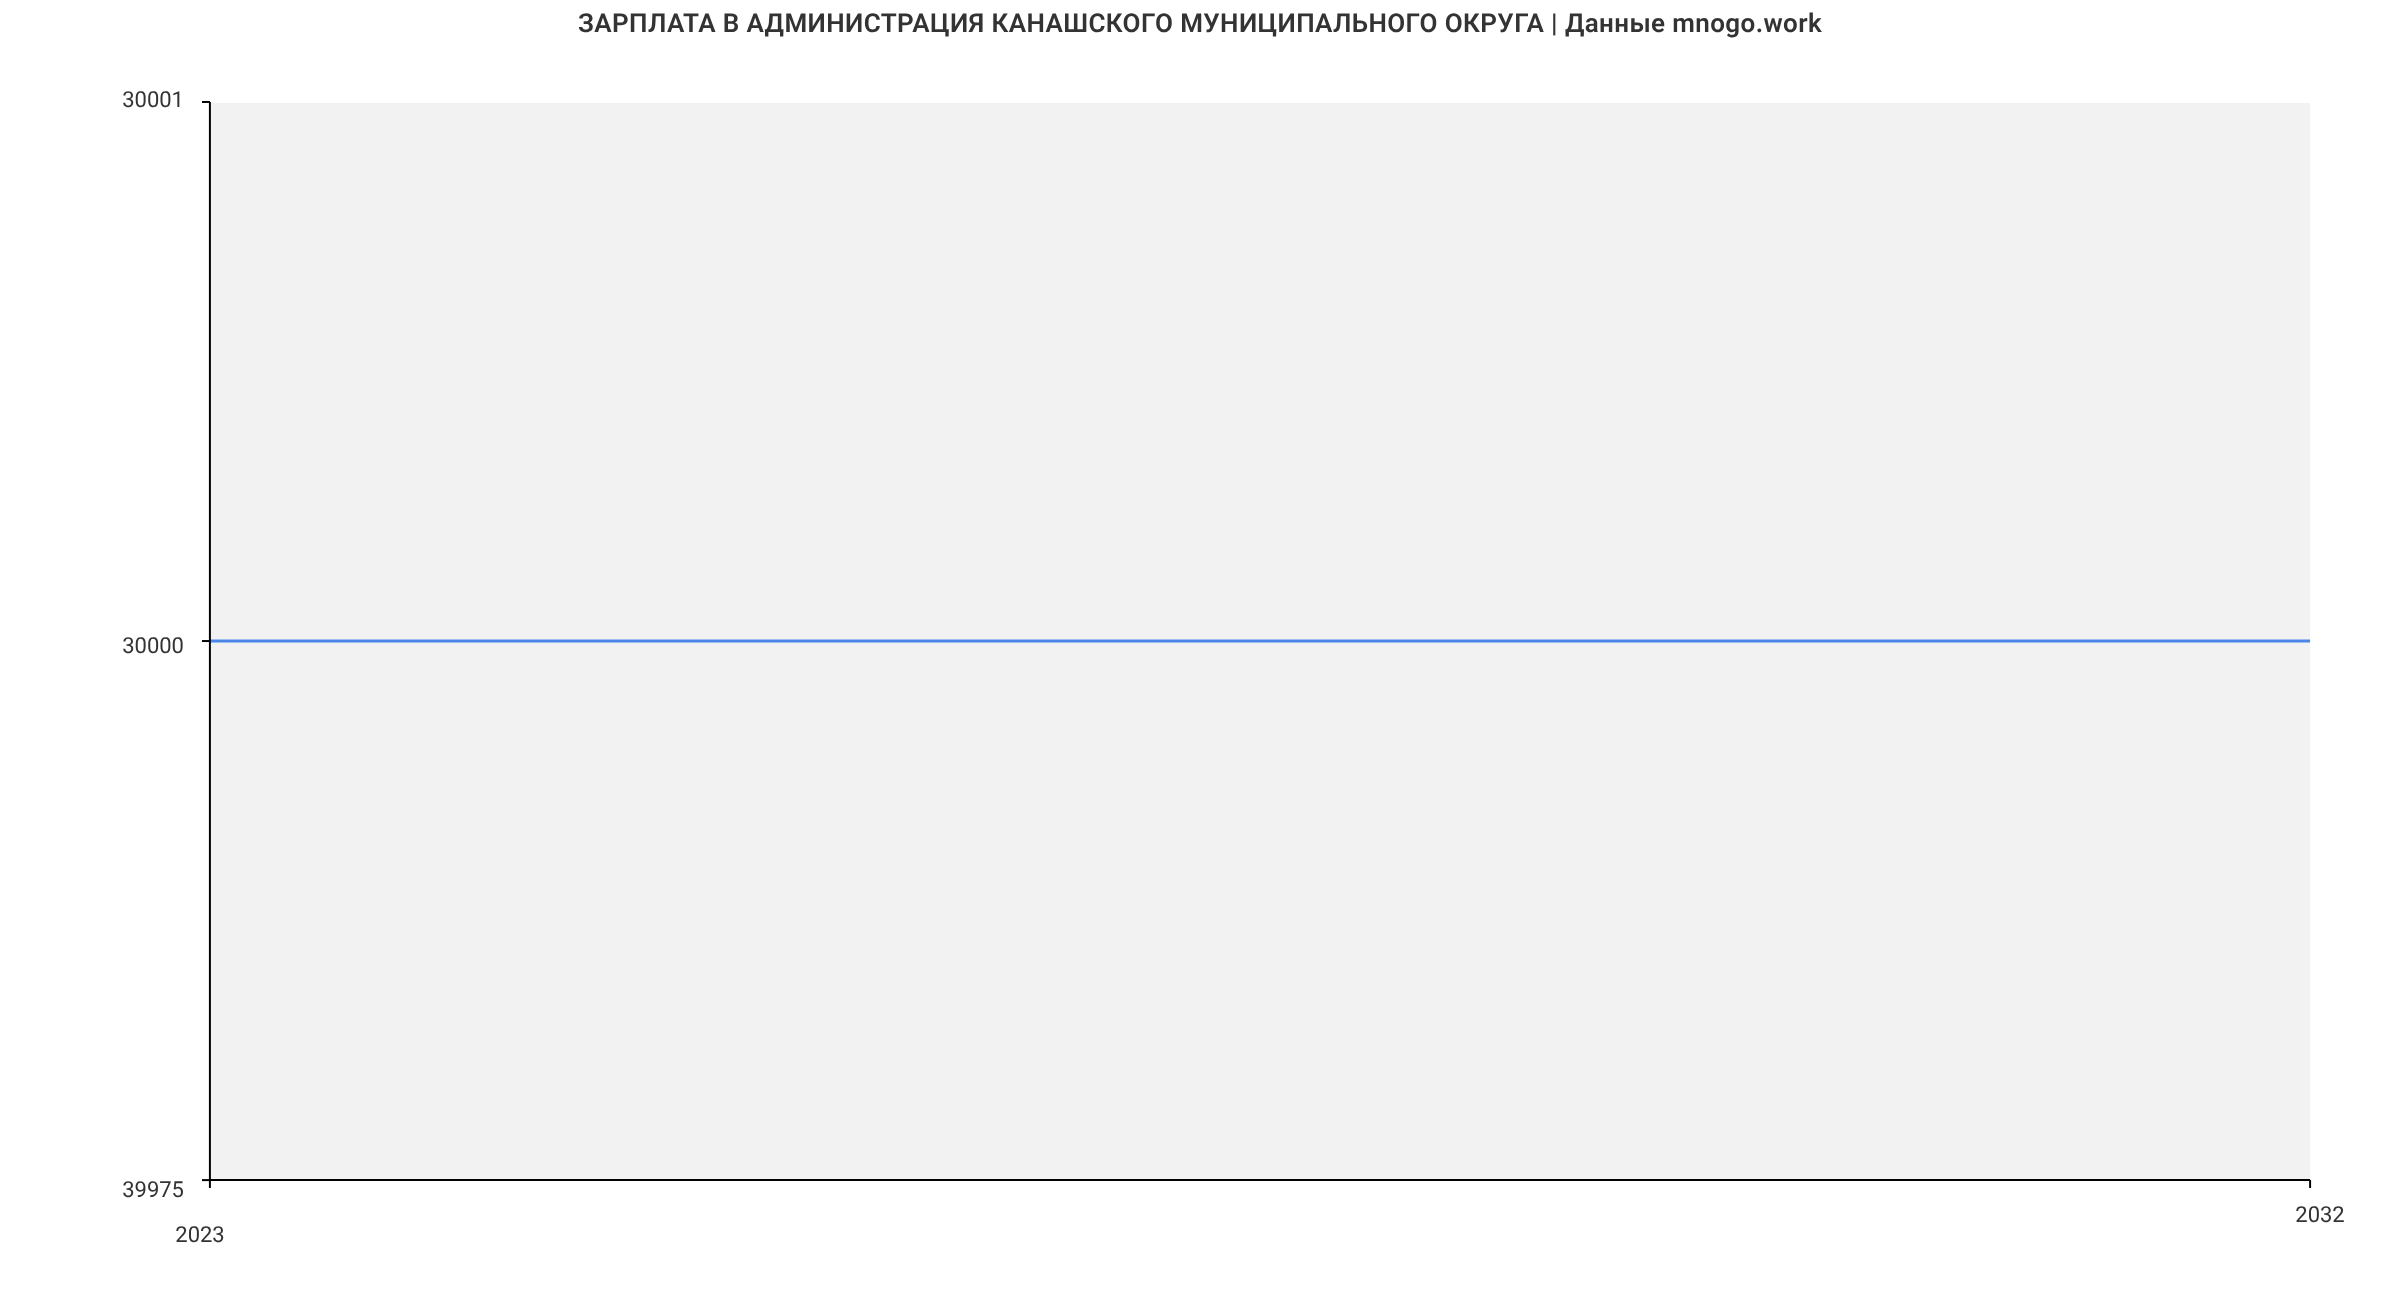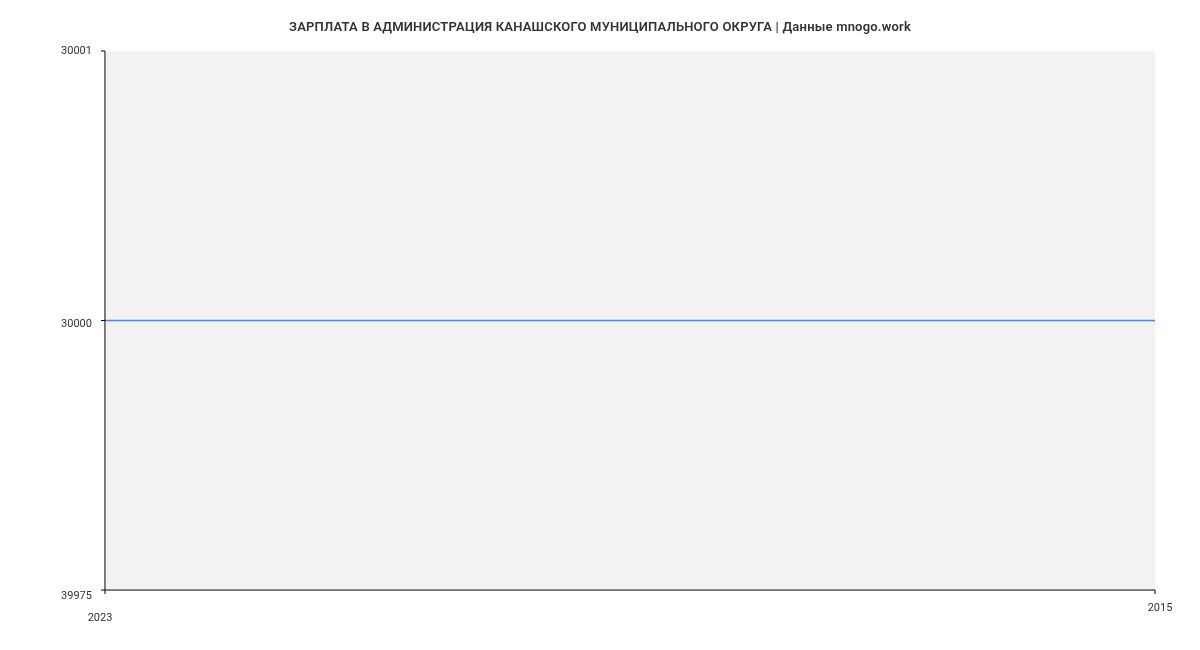--- a/index.html
+++ b/index.html
@@ -12,21 +12,21 @@
       background: #fff;
       width: 1200px;
       height: 650px;
       position: relative;
     }
     .title {
       text-align: center;
       font-size: 13px;
       font-weight: 600;
       color: #333;
-      padding-top: 19px;
+      padding-top: 5px;
       letter-spacing: 0.2px;
     }
     .chart-container {
       position: absolute;
       left: 100px;
       top: 50px;
       width: 1060px;
       height: 545px;
     }
     .plot-area {
@@ -78,15 +78,15 @@
       <line x1="0" y1="545" x2="0" y2="549" stroke="#000" stroke-width="1"></line>
       <line x1="1060" y1="545" x2="1060" y2="549" stroke="#000" stroke-width="1"></line>
     </svg>
   <div id="y-ticks">
       <div class="y-tick-label" style="top: 100%;">39975</div>
       <div class="y-tick-label" style="top: 50%; text-align: right;">30000</div>
       <div class="y-tick-label" style="top: 0%;">30001</div>
     </div>
   <div id="x-ticks">
       <div class="x-tick-label" style="left: 0%; margin-top: 16px;">2023</div>
-      <div class="x-tick-label" style="left: 100%;">2015</div>
+      <div class="x-tick-label" style="left: 100%;">2032</div>
     </div>
 </div>
 
 </body></html>

